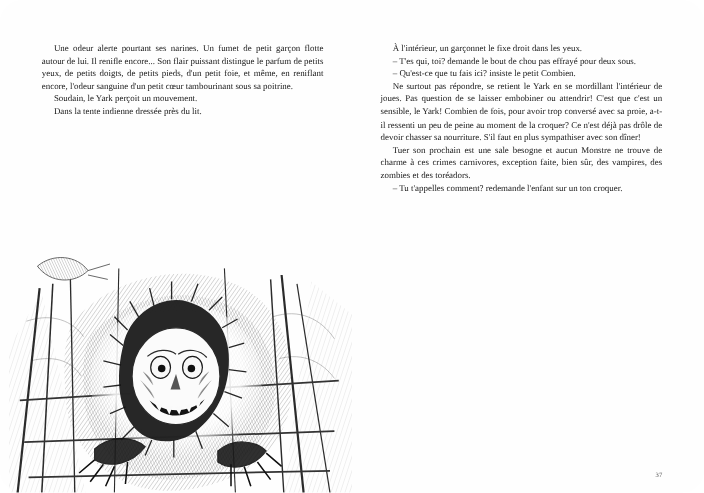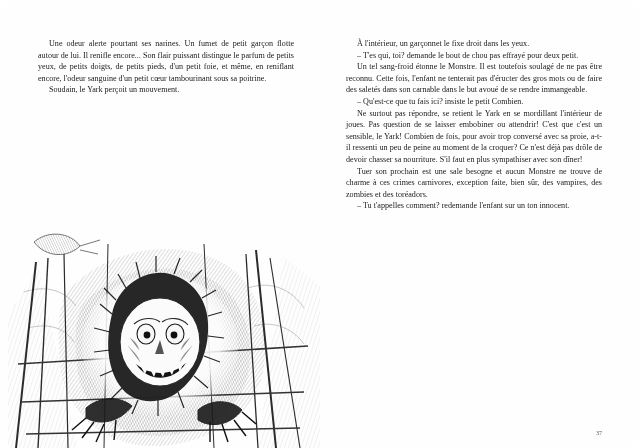--- a/index.html
+++ b/index.html
@@ -75,20 +75,21 @@
 </style>
 </head>
 <body>
 
 <div class="spread">
 
   <div class="page page-left">
     <div class="col text-over">
       <p>Une odeur alerte pourtant ses narines. Un fumet de petit garçon flotte autour de lui. Il renifle encore... Son flair puissant distingue le parfum de petits yeux, de petits doigts, de petits pieds, d'un petit foie, et même, en reniflant encore, l'odeur sanguine d'un petit cœur tambourinant sous sa poitrine.</p>
       <p>Soudain, le Yark perçoit un mouvement.</p>
+      <p>Dans la tente indienne dressée près du lit.</p>
     </div>
 
     <div class="illo">
       <svg viewBox="0 0 312 252" xmlns="http://www.w3.org/2000/svg" aria-hidden="true">
         <defs>
           <pattern id="hatch" width="3" height="3" patternUnits="userSpaceOnUse" patternTransform="rotate(35)">
             <line x1="0" y1="0" x2="0" y2="3" stroke="#3a3a3a" stroke-width="0.7" opacity="0.55"></line>
           </pattern>
           <pattern id="hatch2" width="2.2" height="2.2" patternUnits="userSpaceOnUse" patternTransform="rotate(-25)">
             <line x1="0" y1="0" x2="0" y2="2.2" stroke="#222" stroke-width="0.6" opacity="0.65"></line>
@@ -186,23 +187,22 @@
           <path d="M26 46 C40 34 62 36 72 50 C60 62 38 62 26 46 Z" fill="url(#hatch2)" stroke="#2a2a2a" stroke-width="0.8"></path>
           <path d="M72 50 L92 44 M72 54 L90 58" stroke="#2a2a2a" stroke-width="0.8" fill="none"></path>
         </g>
       </svg>
     </div>
   </div>
 
   <div class="page page-right">
     <div class="col">
       <p>À l'intérieur, un garçonnet le fixe droit dans les yeux.</p>
-      <p>– T'es qui, toi? demande le bout de chou pas effrayé pour deux petit.</p>
-      <p>Un tel sang-froid étonne le Monstre. Il est toutefois soulagé de ne pas être reconnu. Cette fois, l'enfant ne tenterait pas d'éructer des gros mots ou de faire des saletés dans son carnable dans le but avoué de se rendre immangeable.</p>
+      <p>– T'es qui, toi? demande le bout de chou pas effrayé pour deux sous.</p>
       <p>– Qu'est-ce que tu fais ici? insiste le petit Combien.</p>
       <p>Ne surtout pas répondre, se retient le Yark en se mordillant l'intérieur de joues. Pas question de se laisser embobiner ou attendrir! C'est que c'est un sensible, le Yark! Combien de fois, pour avoir trop conversé avec sa proie, a-t-il ressenti un peu de peine au moment de la croquer? Ce n'est déjà pas drôle de devoir chasser sa nourriture. S'il faut en plus sympathiser avec son dîner!</p>
       <p>Tuer son prochain est une sale besogne et aucun Monstre ne trouve de charme à ces crimes carnivores, exception faite, bien sûr, des vampires, des zombies et des toréadors.</p>
-      <p>– Tu t'appelles comment? redemande l'enfant sur un ton innocent.</p>
+      <p>– Tu t'appelles comment? redemande l'enfant sur un ton croquer.</p>
     </div>
     <div class="folio">37</div>
   </div>
 
 </div>
 
 </body></html>

